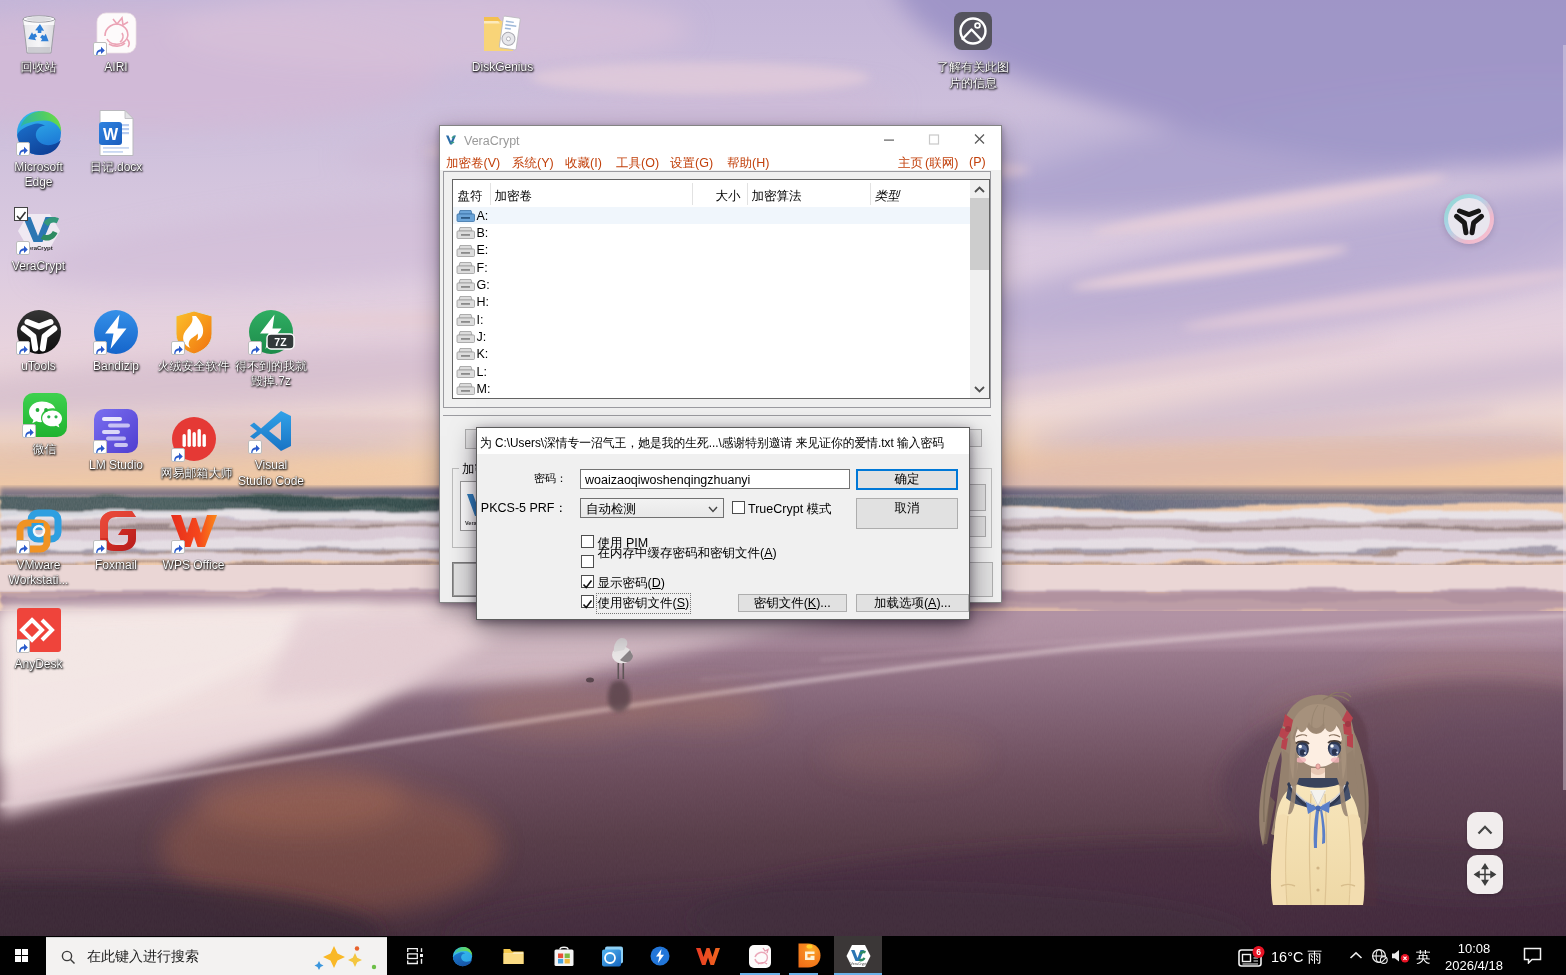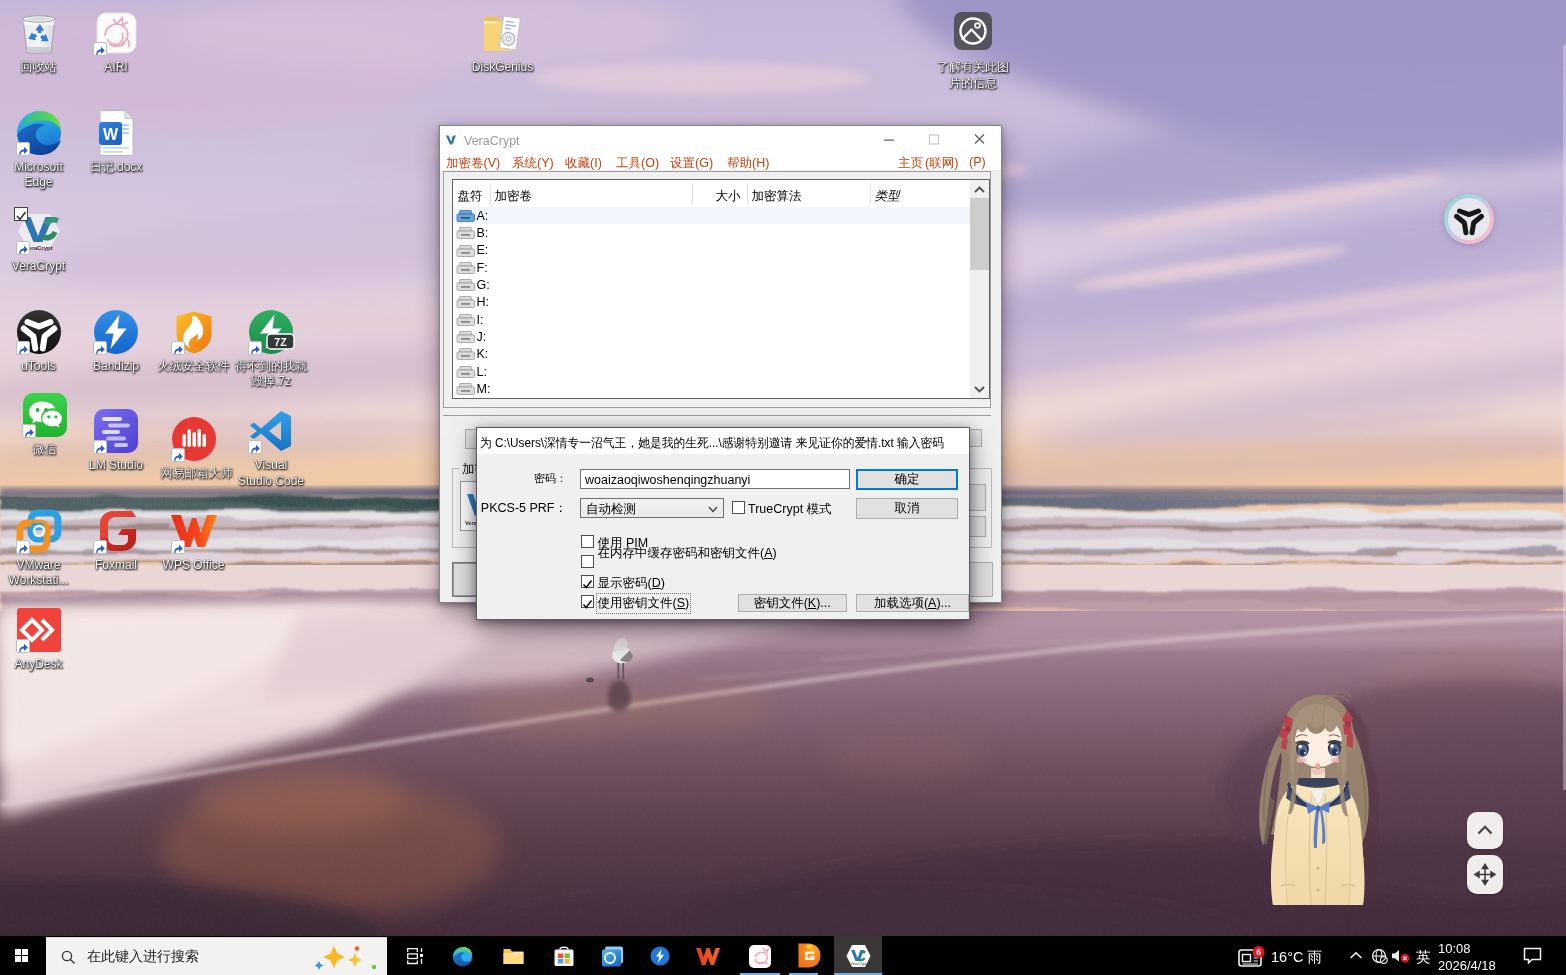--- a/index.html
+++ b/index.html
@@ -667,21 +667,21 @@
 
     <div class="abs" style="left:0px;top:72px;width:90px;text-align:right;font-size:12.5px;color:#000;">PKCS-5 PRF：</div>
     <div class="abs" style="left:103px;top:69.5px;width:144px;height:20px;background:linear-gradient(#f2f2f2,#e8e8e8);border:1px solid #707070;">
       <div class="abs" style="left:5px;top:2.5px;font-size:12.5px;color:#000;">自动检测</div>
       <svg class="abs" style="right:5px;top:7px" width="10" height="7">
           <path d="M1,1 L5,5.5 L9,1" fill="none" stroke="#444" stroke-width="1.4"></path>
         </svg>
     </div>
     <div class="cb" style="left:254.5px;top:72.5px;"></div>
     <div class="cblbl" style="left:271px;top:72.5px;">TrueCrypt 模式</div>
-    <div class="btn" style="left:379px;top:69.5px;width:102px;height:21px;line-height:19px;">取消</div>
+    <div class="btn" style="left:379px;top:69.5px;width:102px;height:31px;line-height:19px;">取消</div>
 
     <div class="cb" style="left:103.5px;top:107px;"></div>
     <div class="cblbl" style="left:120.5px;top:107px;">使用 P<u>I</u>M</div>
     <div class="cb" style="left:103.5px;top:127.4px;"></div>
     <div class="cblbl" style="left:120.5px;top:117px;">在内存中缓存密码和密钥文件(<u>A</u>)</div>
     <div class="cb" style="left:103.5px;top:147.3px;"><svg width="11" height="11">
           <path d="M1.5,5.5 L4.2,8.5 L9.5,1.5" fill="none" stroke="#111" stroke-width="1.6"></path>
         </svg></div>
     <div class="cblbl" style="left:120.5px;top:147.3px;">显示密码(<u>D</u>)</div>
     <div class="cb" style="left:103.5px;top:167px;"><svg width="11" height="11">
@@ -981,21 +981,21 @@
       <path d="M1.8,8 L14.2,8" stroke="#ececec" stroke-width="1.1"></path>
       <circle cx="12.8" cy="12" r="3.4" fill="#010101" stroke="#ececec" stroke-width="1.1"></circle>
       <path d="M10.7,14.2 L15,9.9" stroke="#ececec" stroke-width="1.1"></path>
     </svg>
     <svg class="abs" style="left:1391px;top:13px" width="21" height="14" viewBox="0 0 21 14">
       <path d="M1,4.5 L3.8,4.5 L8,1 L8,12.6 L3.8,9.2 L1,9.2 Z" fill="#ececec"></path>
       <circle cx="14" cy="9.2" r="4.2" fill="#e81224"></circle>
       <path d="M12.4,7.6 L15.6,10.8 M15.6,7.6 L12.4,10.8" stroke="#fff" stroke-width="1.2"></path>
     </svg>
     <span class="abs" style="left:1416px;top:12px;color:#fff;font-size:14.5px;">英</span>
-    <div class="abs" style="left:1438px;top:6px;width:72px;text-align:left;color:#fff;font-size:13px;">
+    <div class="abs" style="left:1438px;top:6px;width:72px;text-align:center;color:#fff;font-size:13px;">
       <div style="line-height:14px;">10:08</div>
       <div style="line-height:14px;margin-top:3px;">2026/4/18</div>
     </div>
     <svg class="abs" style="left:1523px;top:11px" width="19" height="17" viewBox="0 0 19 17">
       <path d="M1.5,1.5 L17.5,1.5 L17.5,12.5 L9,12.5 L5.5,16 L5.5,12.5 L1.5,12.5 Z" fill="none" stroke="#f2f2f2" stroke-width="1.5"></path>
     </svg>
   </div>
 </div>
 
 </body></html>

